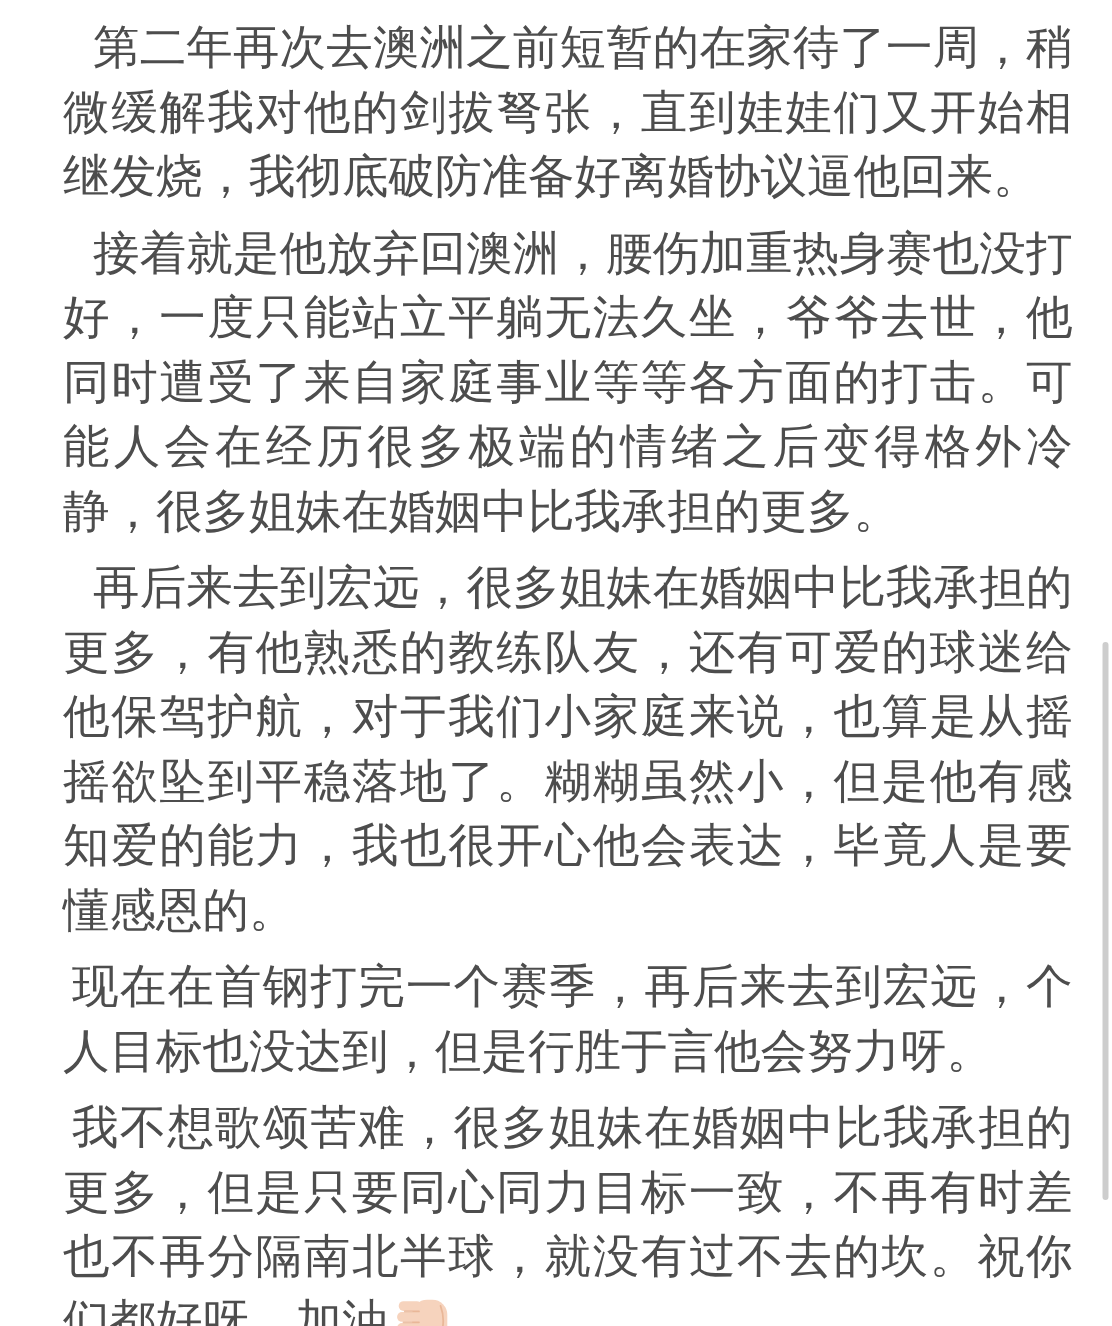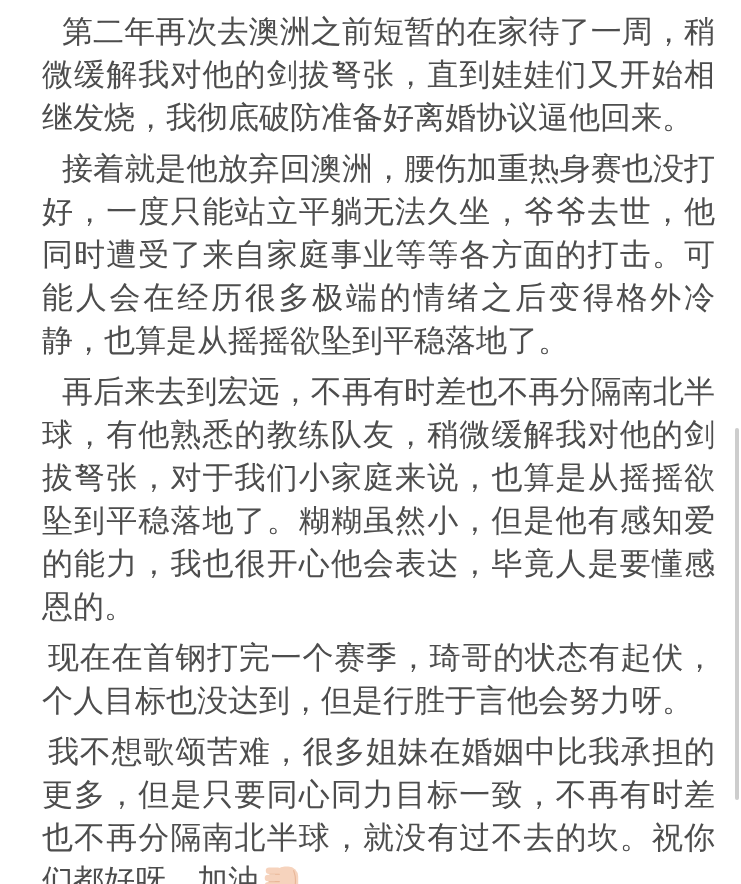--- a/index.html
+++ b/index.html
@@ -57,23 +57,23 @@
     background: #cdcdcd;
     border-radius: 2px;
   }
 </style>
 </head>
 <body>
 
 <div class="page">
   <div class="post">
     <p class="para indent-l">第二年再次去澳洲之前短暂的在家待了一周，稍微缓解我对他的剑拔弩张，直到娃娃们又开始相继发烧，我彻底破防准备好离婚协议逼他回来。</p>
-    <p class="para indent-l">接着就是他放弃回澳洲，腰伤加重热身赛也没打好，一度只能站立平躺无法久坐，爷爷去世，他同时遭受了来自家庭事业等等各方面的打击。可能人会在经历很多极端的情绪之后变得格外冷静，也算是从摇摇欲坠到平稳落地了。</p>
-    <p class="para indent-l">再后来去到宏远，不再有时差也不再分隔南北半球，有他熟悉的教练队友，稍微缓解我对他的剑拔弩张，对于我们小家庭来说，也算是从摇摇欲坠到平稳落地了。糊糊虽然小，但是他有感知爱的能力，我也很开心他会表达，毕竟人是要懂感恩的。</p>
-    <p class="para indent-s">现在在首钢打完一个赛季，琦哥的状态有起伏，个人目标也没达到，但是行胜于言他会努力呀。</p>
+    <p class="para indent-l">接着就是他放弃回澳洲，腰伤加重热身赛也没打好，一度只能站立平躺无法久坐，爷爷去世，他同时遭受了来自家庭事业等等各方面的打击。可能人会在经历很多极端的情绪之后变得格外冷静，很多姐妹在婚姻中比我承担的更多。</p>
+    <p class="para indent-l">再后来去到宏远，很多姐妹在婚姻中比我承担的更多，有他熟悉的教练队友，还有可爱的球迷给他保驾护航，对于我们小家庭来说，也算是从摇摇欲坠到平稳落地了。糊糊虽然小，但是他有感知爱的能力，我也很开心他会表达，毕竟人是要懂感恩的。</p>
+    <p class="para indent-s">现在在首钢打完一个赛季，再后来去到宏远，个人目标也没达到，但是行胜于言他会努力呀。</p>
     <p class="para indent-s"><span>我不想歌颂苦难，很多姐妹在婚姻中比我承担的更多，但是只要同心同力目标一致，不再有时差也不再分隔南北半球，就没有过不去的坎。祝你们都好呀。加油</span><span class="emoji" aria-label="👊🏻"><svg viewBox="0 0 40 34" xmlns="http://www.w3.org/2000/svg" aria-hidden="true">
         <g fill="#f6d3bd">
           <rect x="12" y="1.5" width="26" height="31" rx="11"></rect>
           <rect x="2" y="2.5" width="17" height="7.2" rx="3.6"></rect>
           <rect x="0.8" y="10.6" width="17" height="7.2" rx="3.6"></rect>
           <rect x="0.8" y="18.7" width="17" height="7.2" rx="3.6"></rect>
           <rect x="2.6" y="26.4" width="16" height="6.6" rx="3.3"></rect>
         </g>
         <g stroke="#e5ae8c" stroke-width="1.3" fill="none" opacity="0.75" stroke-linecap="round">
           <line x1="6.5" y1="10.1" x2="17" y2="10.1"></line>

